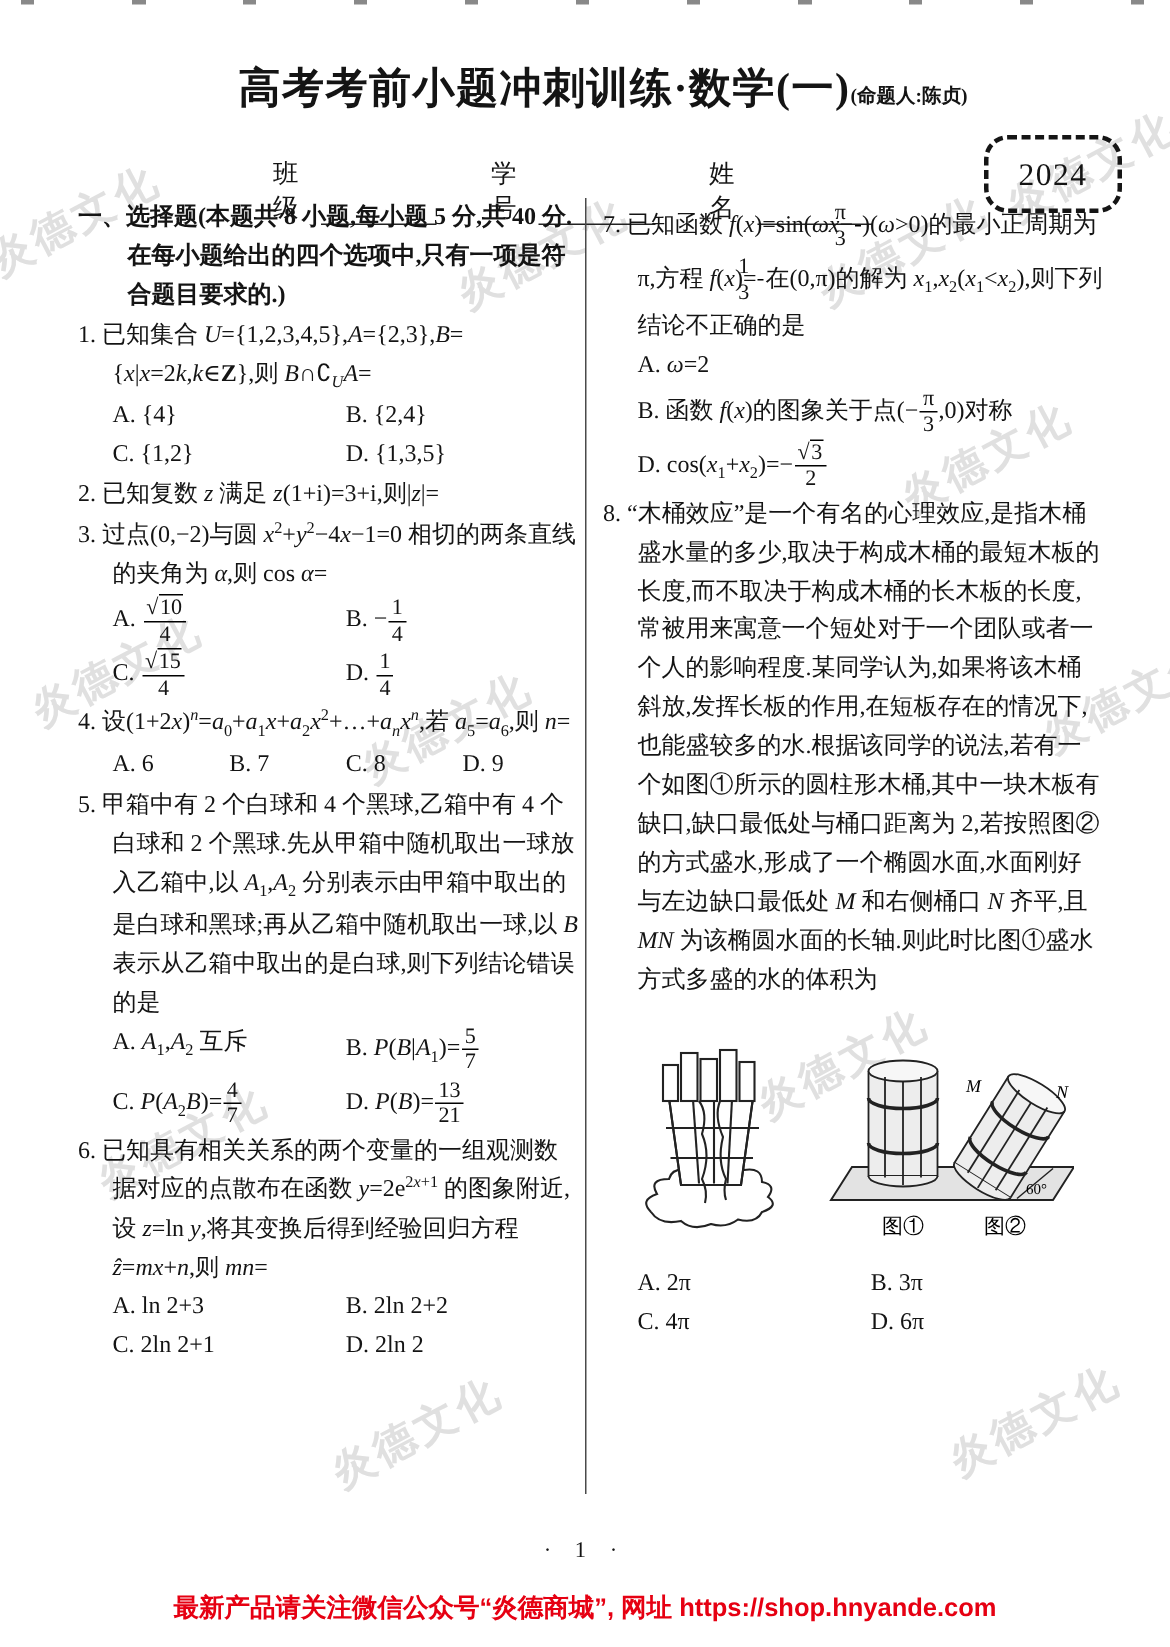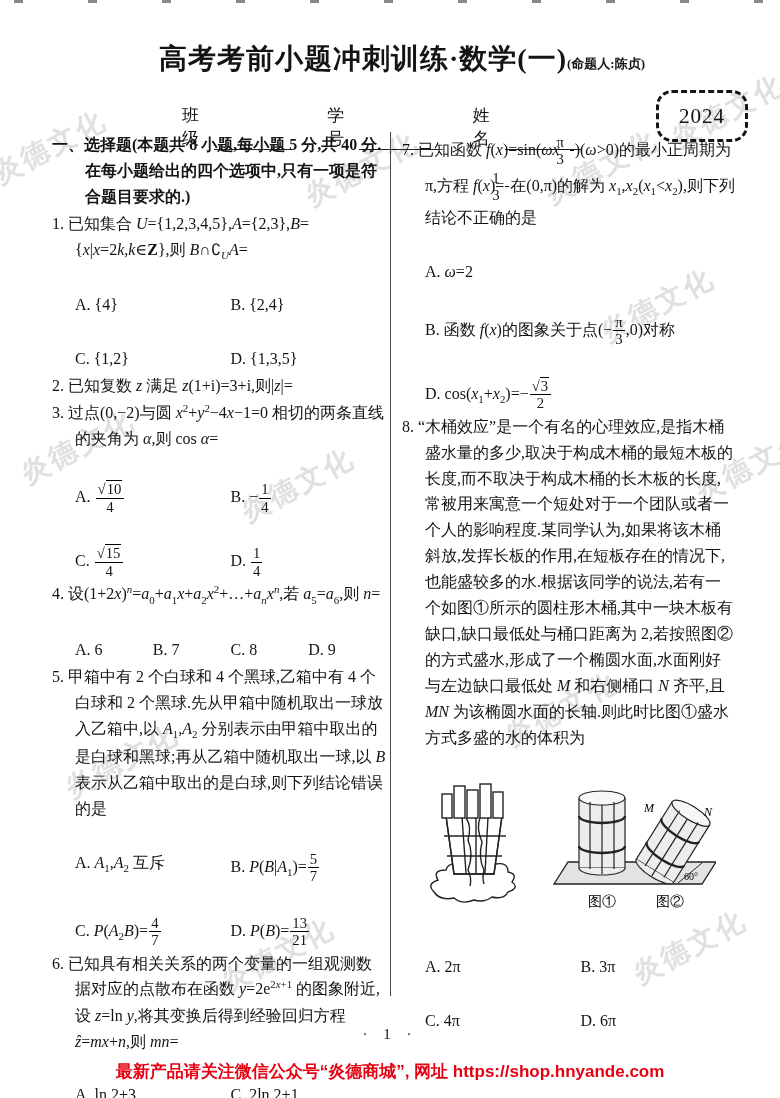--- a/index.html
+++ b/index.html
@@ -22,21 +22,21 @@
          font-size:21px;font-weight:normal;letter-spacing:1px;}
   
   .columns{position:absolute;top:132px;left:52px;width:684px;display:flex;font-size:16px;line-height:1.62;}
   .col-left{width:334px;}
   .vdiv{width:1px;background:#4a4a4a;height:864px;margin-left:4px;}
   .col-right{flex:1;padding-left:11px;}
   .sec{font-weight:bold;padding-left:33px;text-indent:-33px;}
   .q{margin-top:1px;}
   .stem{padding-left:23px;text-indent:-23px;}
   .opts{padding-left:23px;display:flex;flex-wrap:wrap;}
-  .opts span.op{display:block;margin-top:28px;}
+  .opts span.op{display:block;}
   .opts.c2 span.op{width:50%;}
   .opts.c4 span.op{width:25%;}
   .opts.c1 span.op{width:100%;}
   
   i{font-style:italic;}
   sub,sup{font-size:.68em;}
   .fr{display:inline-flex;flex-direction:column;vertical-align:middle;text-align:center;
       line-height:1.12;font-size:.92em;margin:1px 1px;}
   .fr>span{padding:0 2px;display:block;}
   .fr>span:first-child{border-bottom:1px solid #000;}
@@ -154,20 +154,21 @@
                 <span>13</span>
                 <span>21</span>
               </span></span>
         </div>
       </div>
 
       <div class="q">
         <div class="stem">6. 已知具有相关关系的两个变量的一组观测数据对应的点散布在函数 <i>y</i>=2e<sup>2<i>x</i>+1</sup> 的图象附近,设 <i>z</i>=ln <i>y</i>,将其变换后得到经验回归方程 <i>ẑ</i>=<i>mx</i>+<i>n</i>,则 <i>mn</i>=</div>
         <div class="opts c2">
           <span class="op">A. ln 2+3</span>
+          <span class="op">B. 2ln 2+2</span>
           <span class="op">C. 2ln 2+1</span>
           <span class="op">D. 2ln 2</span>
         </div>
       </div>
     </div>
 
     <div class="vdiv"></div>
 
     <div class="col-right">
       <div class="q">

